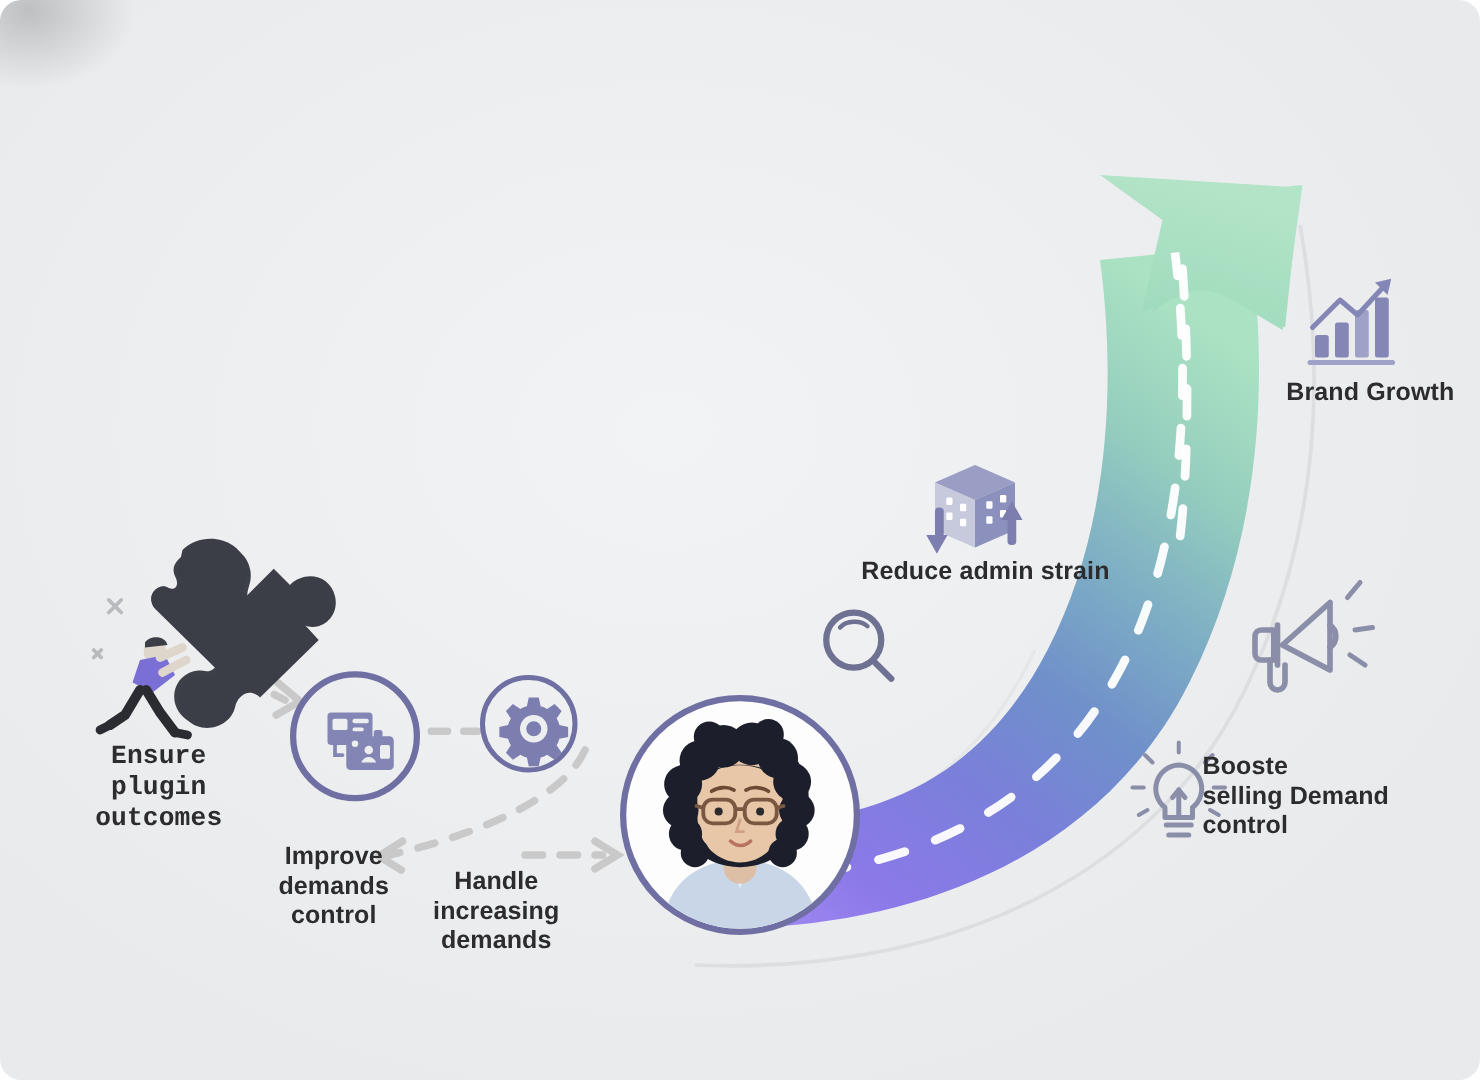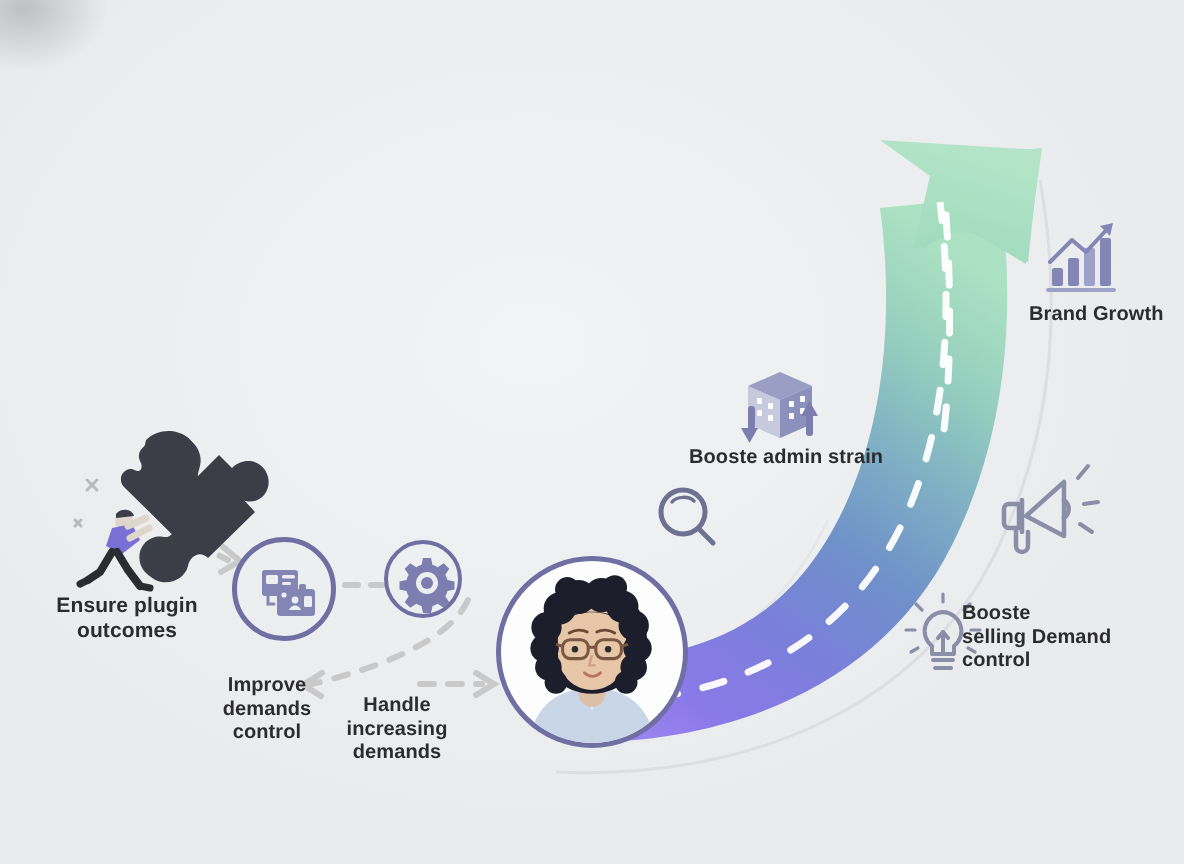--- a/index.html
+++ b/index.html
@@ -12,20 +12,21 @@
   }
   #canvas {
     position: relative;
     width: 1184px;
     height: 864px;
     overflow: hidden;
     background: #edeeef;
     background-image:
       radial-gradient(ellipse 120px 90px at 2% 1%, rgba(90,92,95,0.30), rgba(90,92,95,0) 70%),
       radial-gradient(ellipse 900px 700px at 45% 40%, #f2f3f4, #e9eaec 80%);
+    border-radius: 17px;
   }
   .lbl {
     position: absolute;
     color: #2c2c2e;
     font-weight: 700;
     line-height: 1.18;
     letter-spacing: .1px;
     text-rendering: geometricPrecision;
   }
   .svg-layer {
@@ -340,24 +341,24 @@
       <path d="M 918 648 L 911 652" stroke-width="3.2"></path>
       <path d="M 968 648 L 975 652" stroke-width="3.2"></path>
     </g>
   </svg>
 
   <div class="lbl" style="left:1029px; top:303px; font-size:20px;">
     <span>Brand Growth</span>
   </div>
 
   <div class="lbl" style="left:689px; top:446px; font-size:20px;">
-    <span>Booste admin strain</span>
-  </div>
-
-  <div class="lbl" style="left:47px; top:594px; font-size:21px; text-align:center; width:160px;">
+    <span>Reduce admin strain</span>
+  </div>
+
+  <div class="lbl" style="left:47px; top:594px; font-size:21px; text-align:center; width:160px;font-family:Liberation Mono, monospace;">
     <div>Ensure plugin</div>
     <div>outcomes</div>
   </div>
 
   <div class="lbl" style="left:164px; top:674px; font-size:20px; text-align:center; width:158px;margin-left:24px;">
     <div>Improve</div>
     <div>demands control</div>
   </div>
 
   <div class="lbl" style="left:342px; top:674px; font-size:20px; text-align:center; width:110px;margin-top:20px;">

